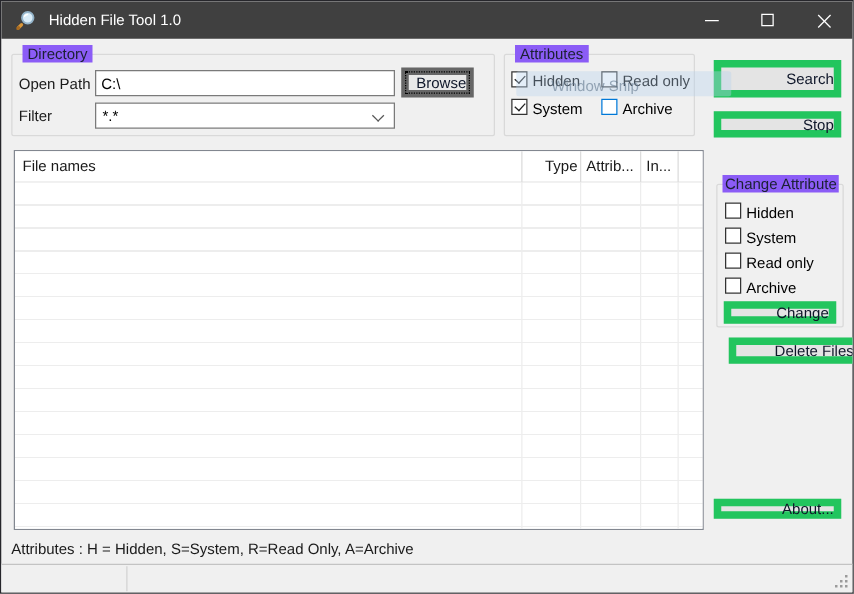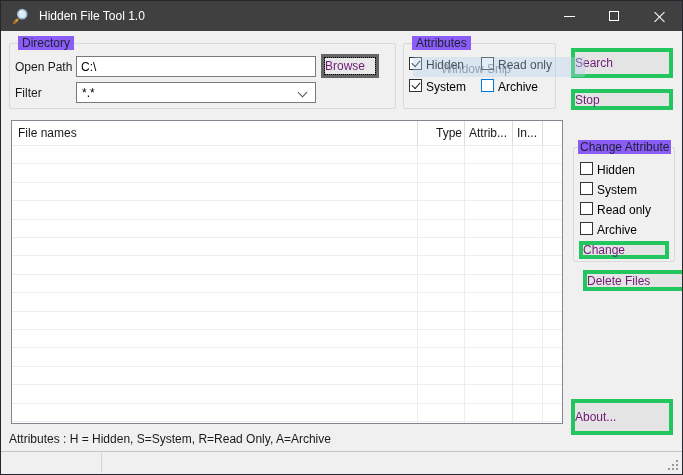--- a/index.html
+++ b/index.html
@@ -22,22 +22,22 @@
   
   .groupbox{position:absolute;border:1px solid #d9d9d9;border-radius:2px;}
   .gb-label{position:absolute;top:-8px;left:8px;background:#8b5cf6;padding:0 4px;color:#1b2033;line-height:14px;white-space:nowrap;}
   .lbl{position:absolute;color:#1a1a1a;white-space:nowrap;}
   
   .textbox{position:absolute;background:#fff;border:1px solid #7a7a7a;height:21px;padding:0 4px;font-size:12px;color:#000;}
   .combo{position:absolute;background:#fff;border:1px solid #7a7a7a;height:21px;}
   .combo .val{position:absolute;left:5px;top:3px;}
   .chev{position:absolute;right:9px;top:6px;width:7px;height:7px;border-right:1px solid #555;border-bottom:1px solid #555;transform:rotate(45deg);}
   
-  .btn{position:absolute;background:#e4e4e4;border:4px solid #22c55e;color:#701a75;
-       display:flex;align-items:center;justify-content:flex-start;font-size:12px;}
+  .btn{position:absolute;background:#e4e4e4;border:6px solid #22c55e;color:#0f172a;
+       display:flex;align-items:center;justify-content:flex-end;font-size:12px;}
   .btn.focused{border-color:#666;background:#e9e9e9;outline:1px dotted #000;outline-offset:-4px;}
   
   .cb{position:absolute;height:14px;}
   .cb-box{position:absolute;left:0;top:0;width:13px;height:13px;background:#fff;border:1px solid #333;}
   .cb-box.hover{border-color:#0078d7;}
   .cb-box.checked::after{content:"";position:absolute;left:2px;top:2px;width:7px;height:4px;
        border-left:1.6px solid #222;border-bottom:1.6px solid #222;transform:rotate(-48deg);}
   .cb-label{position:absolute;left:17px;top:1px;white-space:nowrap;text-align:center;}
   
   .listview{position:absolute;left:10px;top:119px;width:552px;height:304px;background:#fff;border:1px solid #828790;}
@@ -147,21 +147,21 @@
     <span class="cb-box"></span>
     <span class="cb-label">Archive</span>
   </div>
   <div class="btn" style="left:578px;top:240px;width:90px;height:18px;">
     <span>Change</span>
   </div>
 
   <div class="btn" style="left:570px;top:269px;width:106px;height:21px;margin-left:12px;">
     <span>Delete Files</span>
   </div>
-  <div class="btn" style="left:570px;top:398px;width:102px;height:36px;">
+  <div class="btn" style="left:570px;top:398px;width:102px;height:16px;">
     <span>About...</span>
   </div>
 
   <div class="listview">
     <div class="lv-header">
       <span class="hcell" style="left:6px;">File names</span>
       <span class="hcell" style="left:424px;">Type</span>
       <span class="hcell" style="left:457px;">Attrib...</span>
       <span class="hcell" style="left:505px;">In...</span>
       <span class="hsep" style="left:405px;"></span>

